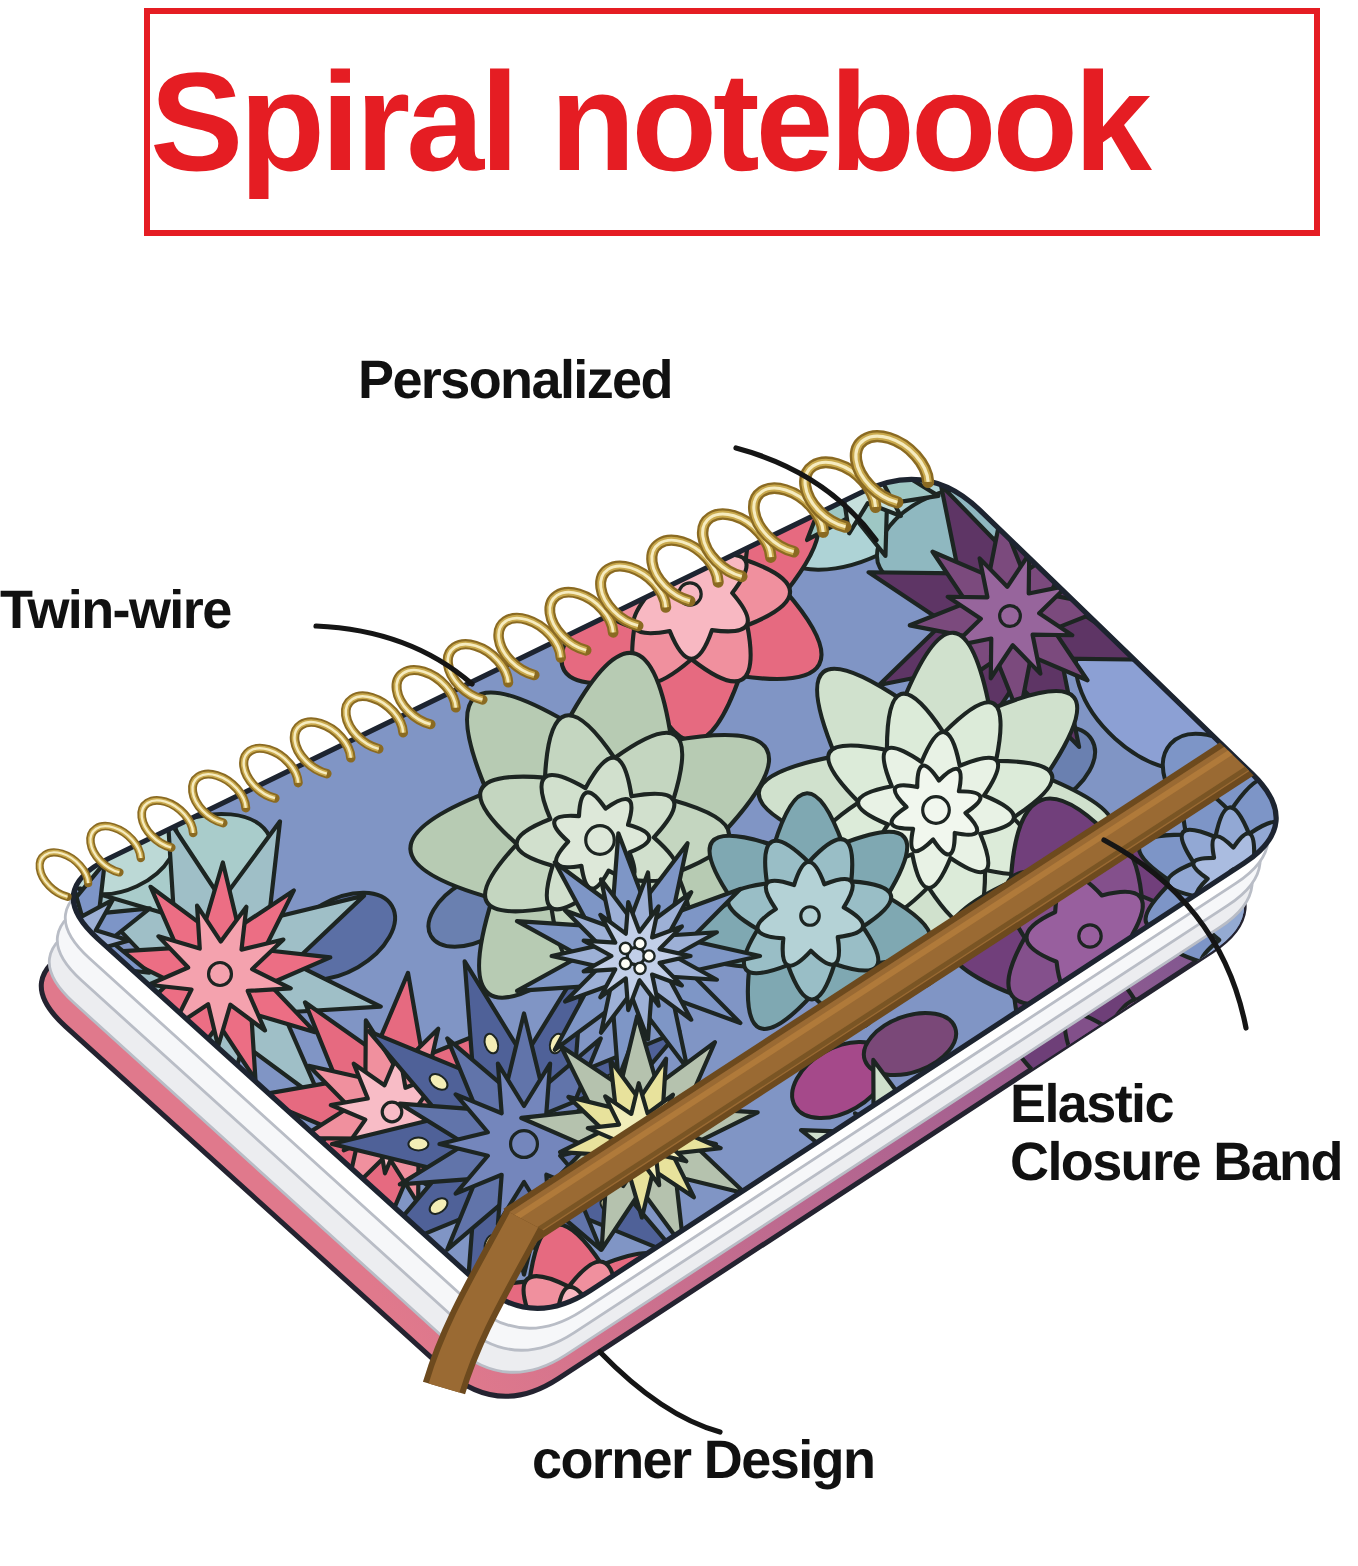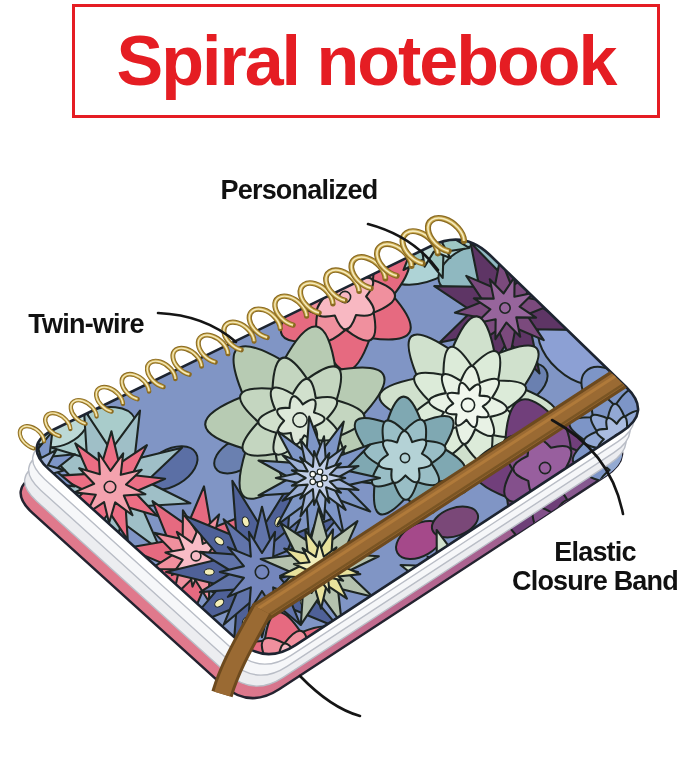--- a/index.html
+++ b/index.html
@@ -4,33 +4,33 @@
 <style>
   html,body{margin:0;padding:0}
   body{
     width:679px;height:783px;position:relative;background:#ffffff;
     font-family:"Liberation Sans",sans-serif;overflow:hidden;
   }
   .scene{position:absolute;left:0;top:0;width:679px;height:783px}
   .title-box{
     position:absolute;left:72px;top:4px;width:588px;height:114px;
     box-sizing:border-box;border:3px solid var(--accent-red,#e51d23);
-    display:flex;align-items:center;justify-content:center;background:transparent;
+    display:flex;align-items:center;justify-content:flex-start;background:transparent;
   }
   .title-text{
     color:var(--accent-red,#e51d23);font-size:70px;font-weight:bold;
     letter-spacing:-2px;white-space:nowrap;line-height:1;
   }
   .anno{
     position:absolute;color:var(--ink,#111111);font-weight:bold;
-    font-size:27px;line-height:1.09;letter-spacing:-0.8px;text-align:center;
+    font-size:27px;line-height:1.09;letter-spacing:-0.8px;text-align:left;
   }
   .anno span{display:block;white-space:nowrap}
   #anno-hardcover{left:179px;top:176px;width:240px}
-  #anno-spiral{left:0px;top:310px;width:172px}
+  #anno-spiral{left:0px;top:291px;width:172px}
   #anno-elastic{left:505px;top:538px;width:180px}
   #anno-corner{left:266px;top:716px;width:180px}
 </style>
 </head>
 <body>
 
 <svg class="scene" viewBox="0 0 679 783">
   <defs>
     <linearGradient id="bcGrad" gradientUnits="userSpaceOnUse" x1="280" y1="700" x2="640" y2="420">
       <stop offset="0" stop-color="#e0798c"></stop>
@@ -323,13 +323,14 @@
   <span>Personalized</span>
 </div>
 <div class="anno" id="anno-spiral">
   <span>Twin-wire</span>
 </div>
 <div class="anno" id="anno-elastic">
   <span>Elastic</span>
   <span>Closure Band</span>
 </div>
 <div class="anno" id="anno-corner">
+  <span>corner Design</span>
 </div>
 
 </body></html>

